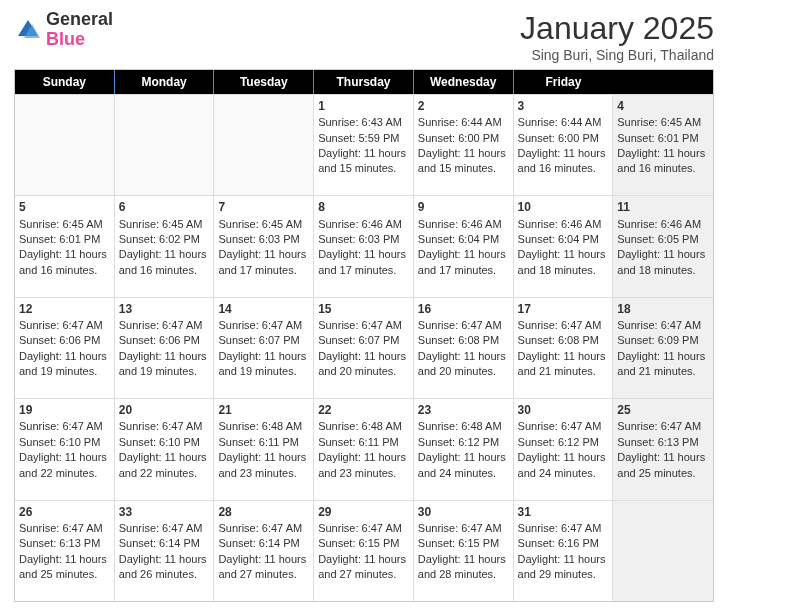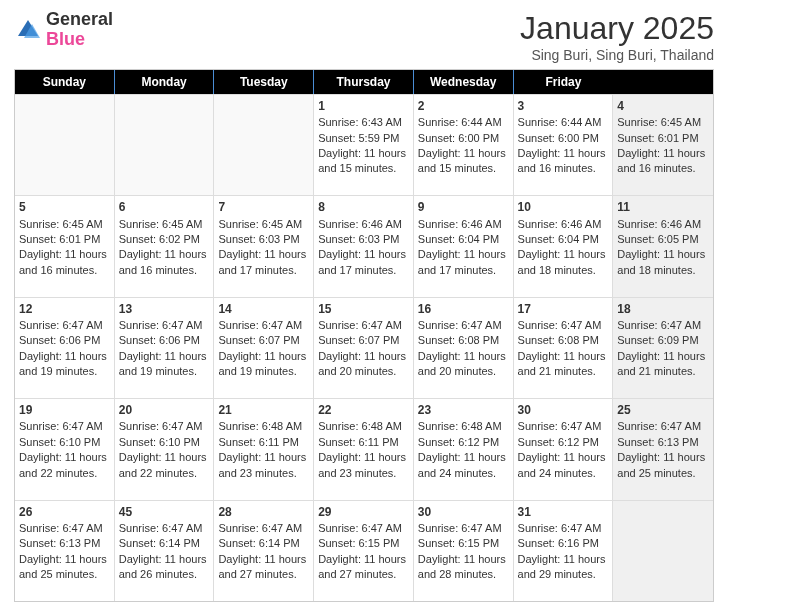--- a/index.html
+++ b/index.html
@@ -299,21 +299,21 @@
           </div>
         </div>
         <div class="cal-row">
           <div class="cal-cell">
             <span class="day-num">26</span>
             <div class="cell-text" style="white-space: pre-line;">Sunrise: 6:47 AM
 Sunset: 6:13 PM
 Daylight: 11 hours and 25 minutes.</div>
           </div>
           <div class="cal-cell">
-            <span class="day-num">45</span>
+            <span class="day-num">33</span>
             <div class="cell-text" style="white-space: pre-line;">Sunrise: 6:47 AM
 Sunset: 6:14 PM
 Daylight: 11 hours and 26 minutes.</div>
           </div>
           <div class="cal-cell">
             <span class="day-num">28</span>
             <div class="cell-text" style="white-space: pre-line;">Sunrise: 6:47 AM
 Sunset: 6:14 PM
 Daylight: 11 hours and 27 minutes.</div>
           </div>

